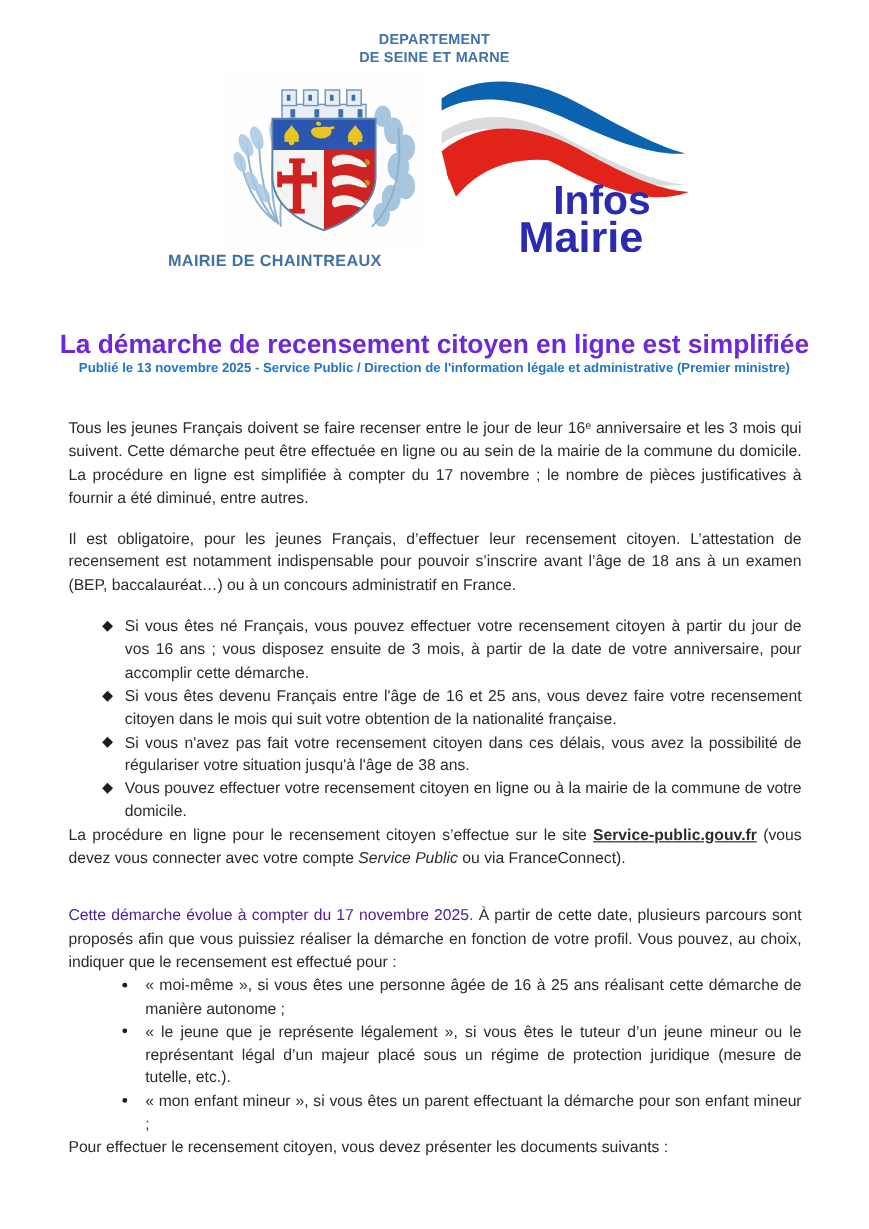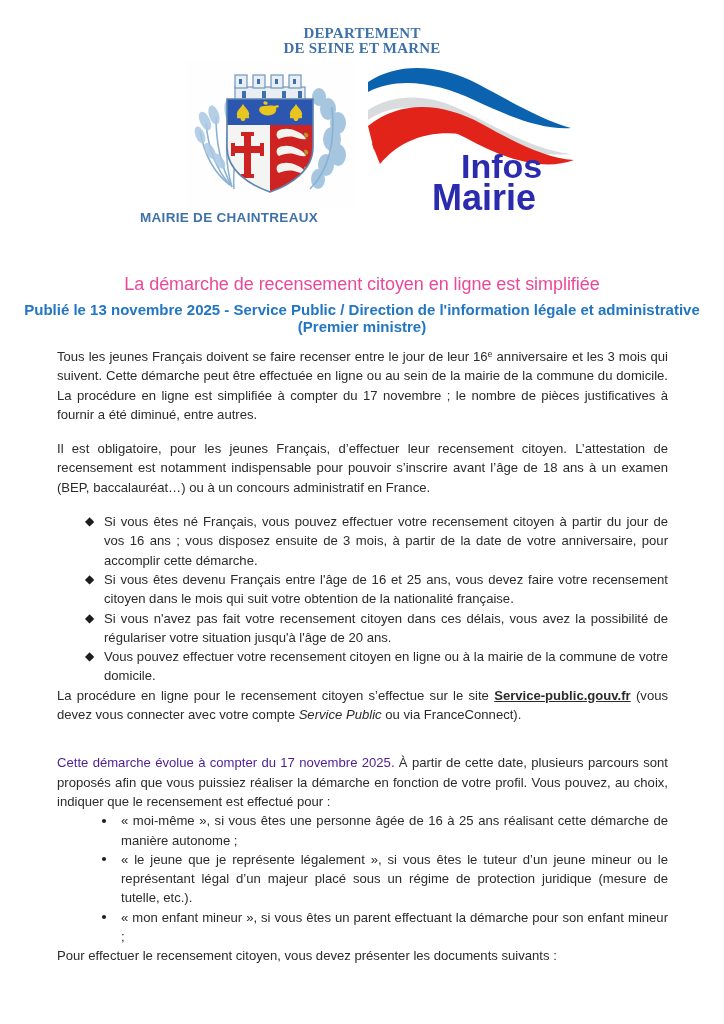--- a/index.html
+++ b/index.html
@@ -22,24 +22,23 @@
     height: 246px;
   }
   .dept-lines {
     position: absolute;
     left: 0; right: 0; top: 26px;
     text-align: center;
   }
   .dept-lines div {
     color: #3f72a8;
     font-weight: bold;
-    font-size: 15px;
+    font-size: 12px;
     letter-spacing: .2px;
     line-height: 15px;
-    font-family: Liberation Serif, serif;
   }
 
   .crest-wrap {
     position: absolute;
     left: 186px; top: 61px;
     width: 168px; height: 148px;
     background: #fefefe;
   }
   .crest-svg { display: block; width: 168px; height: 148px; }
 
@@ -59,31 +58,31 @@
     left: 366px; top: 58px;
     width: 210px; height: 152px;
   }
   .infos-svg { display: block; width: 210px; height: 152px; }
 
   
   .title {
     position: absolute;
     left: 0; right: 0; top: 274px;
     text-align: center;
-    color: #ec4899;
-    font-size: 18px;
-    font-weight: normal;
+    color: #6d28d9;
+    font-size: 22px;
+    font-weight: bold;
     letter-spacing: -.05px;
   }
   .subtitle {
     position: absolute;
     left: 0; right: 0; top: 301px;
     text-align: center;
     color: #2276c4;
-    font-size: 15px;
+    font-size: 11px;
     font-weight: bold;
   }
 
   
   .body-area {
     position: absolute;
     left: 57px; top: 347px;
     width: 611px;
   }
   p.para {
@@ -277,21 +276,21 @@
 
   <div class="body-area">
 
     <p class="para"><span>Tous les jeunes Français doivent se faire recenser entre le jour de leur 16</span><sup>e</sup><span> anniversaire et les 3 mois qui suivent. Cette démarche peut être effectuée en ligne ou au sein de la mairie de la commune du domicile. La procédure en ligne est simplifiée à compter du 17 novembre ; le nombre de pièces justificatives à fournir a été diminué, entre autres.</span></p>
 
     <p class="para">Il est obligatoire, pour les jeunes Français, d’effectuer leur recensement citoyen. L’attestation de recensement est notamment indispensable pour pouvoir s’inscrire avant l’âge de 18 ans à un examen (BEP, baccalauréat…) ou à un concours administratif en France.</p>
 
     <ul class="dlist">
       <li><span class="bullet-d">◆</span><span>Si vous êtes né Français, vous pouvez effectuer votre recensement citoyen à partir du jour de vos 16 ans ; vous disposez ensuite de 3 mois, à partir de la date de votre anniversaire, pour accomplir cette démarche.</span></li>
       <li><span class="bullet-d">◆</span><span>Si vous êtes devenu Français entre l'âge de 16 et 25 ans, vous devez faire votre recensement citoyen dans le mois qui suit votre obtention de la nationalité française.</span></li>
-      <li><span class="bullet-d">◆</span><span>Si vous n'avez pas fait votre recensement citoyen dans ces délais, vous avez la possibilité de régulariser votre situation jusqu'à l'âge de 20 ans.</span></li>
+      <li><span class="bullet-d">◆</span><span>Si vous n'avez pas fait votre recensement citoyen dans ces délais, vous avez la possibilité de régulariser votre situation jusqu'à l'âge de 38 ans.</span></li>
       <li><span class="bullet-d">◆</span><span>Vous pouvez effectuer votre recensement citoyen en ligne ou à la mairie de la commune de votre domicile.</span></li>
     </ul>
 
     <p class="para"><span>La procédure en ligne pour le recensement citoyen s’effectue sur le site </span><span class="link-strong">Service-public.gouv.fr</span><span> (vous devez vous connecter avec votre compte </span><span class="ital">Service Public</span><span> ou via FranceConnect).</span></p>
 
     <div class="gap-sm"></div>
 
     <p class="para tight"><span class="blue-lead">Cette démarche évolue à compter du 17 novembre 2025.</span><span> À partir de cette date, plusieurs parcours sont proposés afin que vous puissiez réaliser la démarche en fonction de votre profil. Vous pouvez, au choix, indiquer que le recensement est effectué pour :</span></p>
 
     <ul class="rlist">

